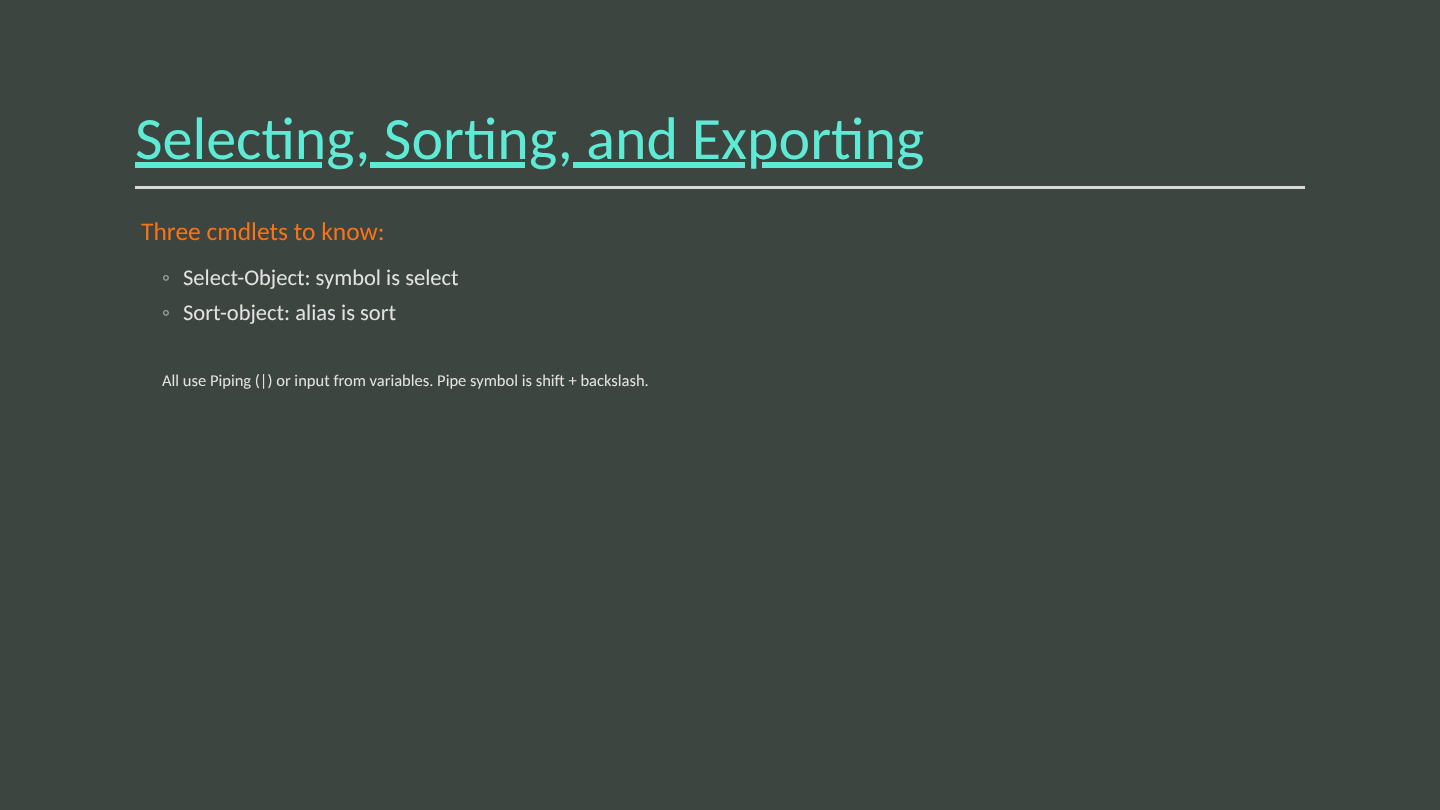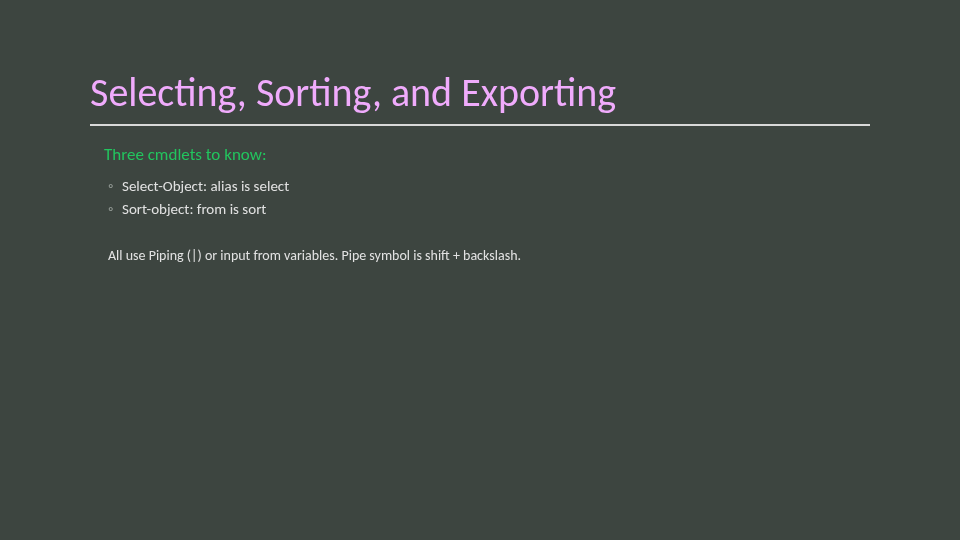--- a/index.html
+++ b/index.html
@@ -17,74 +17,75 @@
   }
   .slide {
     box-sizing: border-box;
     width: 960px;
     height: 540px;
     padding: 70px 90px 40px 90px;
   }
   .title {
     font-size: 40px;
     font-weight: 400;
-    color: #f0abfc;
+    color: #5eead4;
     margin: 0 0 8px 0;
     line-height: 1.15;
+    text-decoration: underline;
   }
   .rule {
     height: 0;
     border-top: 2px solid #d9d9d9;
     margin: 4px 0 18px 0;
   }
   .intro {
     font-size: 17px;
-    color: #22c55e;
-    margin: 0 0 10px 14px;
+    color: #f97316;
+    margin: 0 0 10px 4px;
   }
   ul.bullets {
     list-style: none;
     margin: 0 0 26px 0;
     padding: 0 0 0 18px;
   }
   ul.bullets li {
     font-size: 15px;
     color: #e2e2e2;
     line-height: 1.5;
     padding: 0;
     margin: 0;
   }
   ul.bullets li .mark {
     color: #9aa29c;
     display: inline-block;
     width: 14px;
   }
   .para {
-    font-size: 14px;
+    font-size: 11px;
     color: #e2e2e2;
     margin: 0 0 26px 18px;
     line-height: 1.4;
   }
 </style>
 </head>
 <body>
 
 <div class="slide">
 
   <h1 class="title">Selecting, Sorting, and Exporting</h1>
 
   <div class="rule"></div>
 
   <p class="intro">Three cmdlets to know:</p>
 
   <ul class="bullets">
     <li>
-      <span class="mark">◦</span><span>Select-Object: alias is select</span>
+      <span class="mark">◦</span><span>Select-Object: symbol is select</span>
     </li>
     <li>
-      <span class="mark">◦</span><span>Sort-object: from is sort</span>
+      <span class="mark">◦</span><span>Sort-object: alias is sort</span>
     </li>
   </ul>
 
   <p class="para">All use Piping (|) or input from variables. Pipe symbol is shift + backslash.</p>
 
 
 </div>
 
 </body></html>

